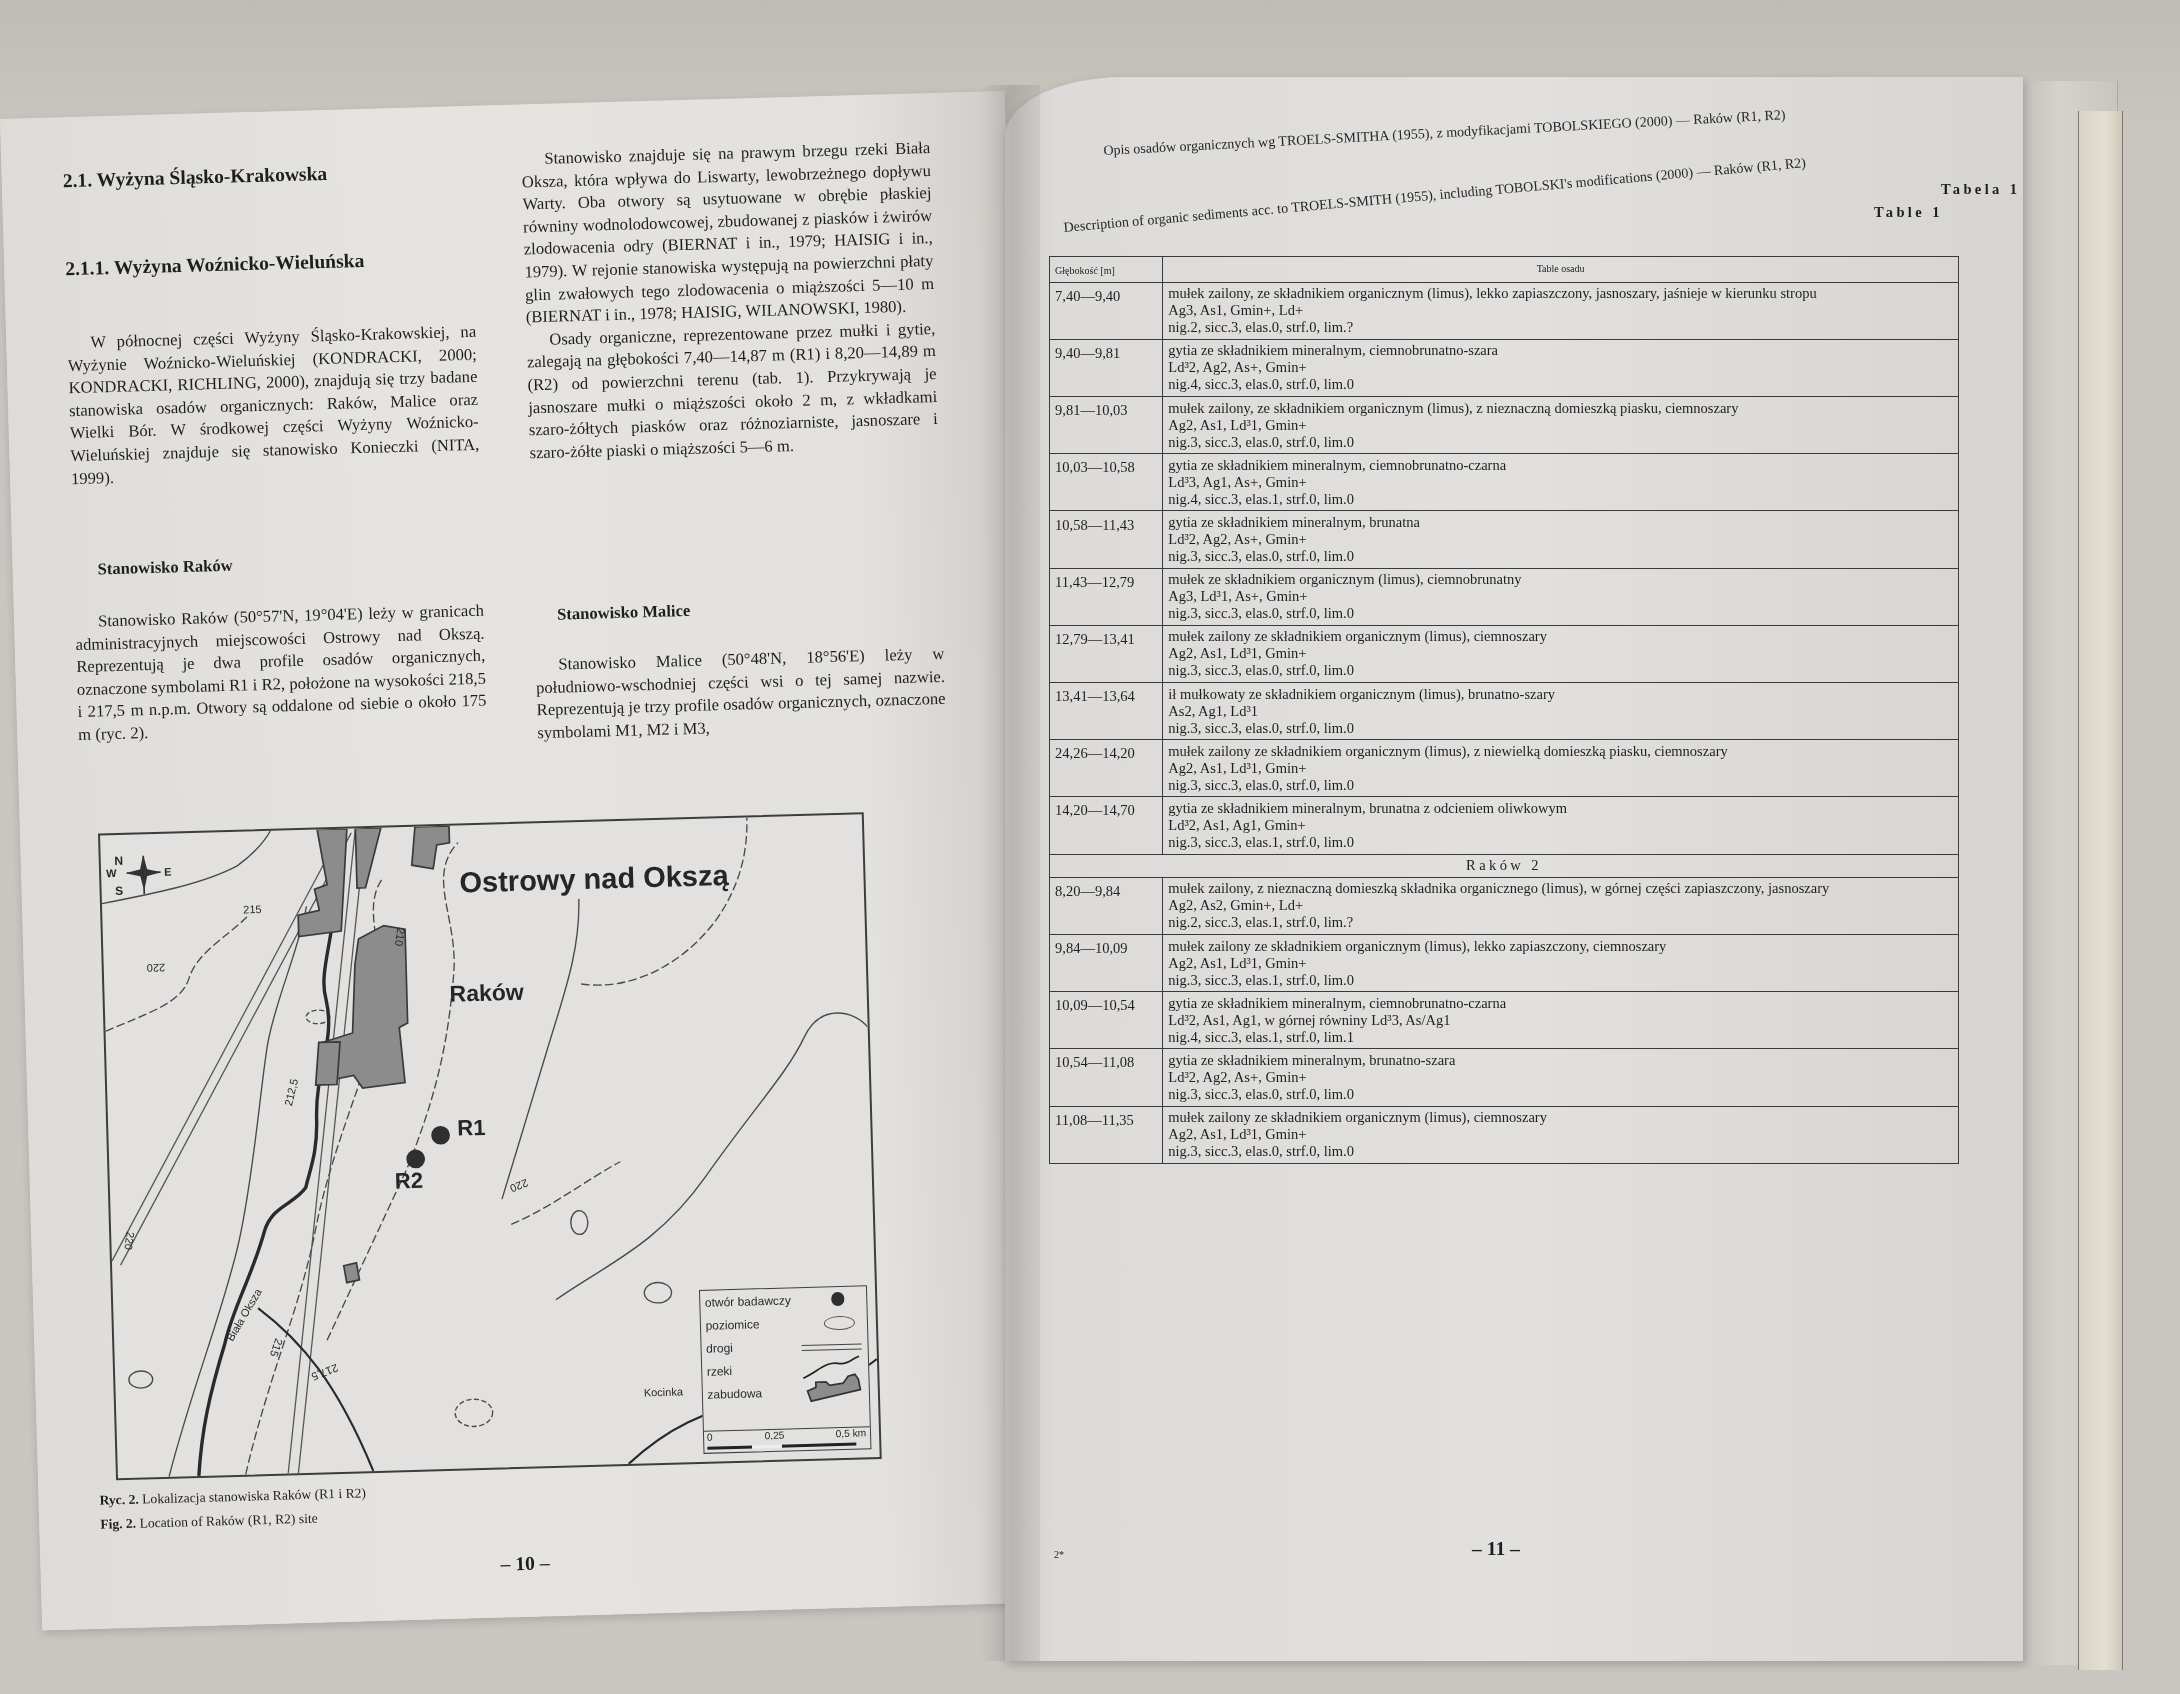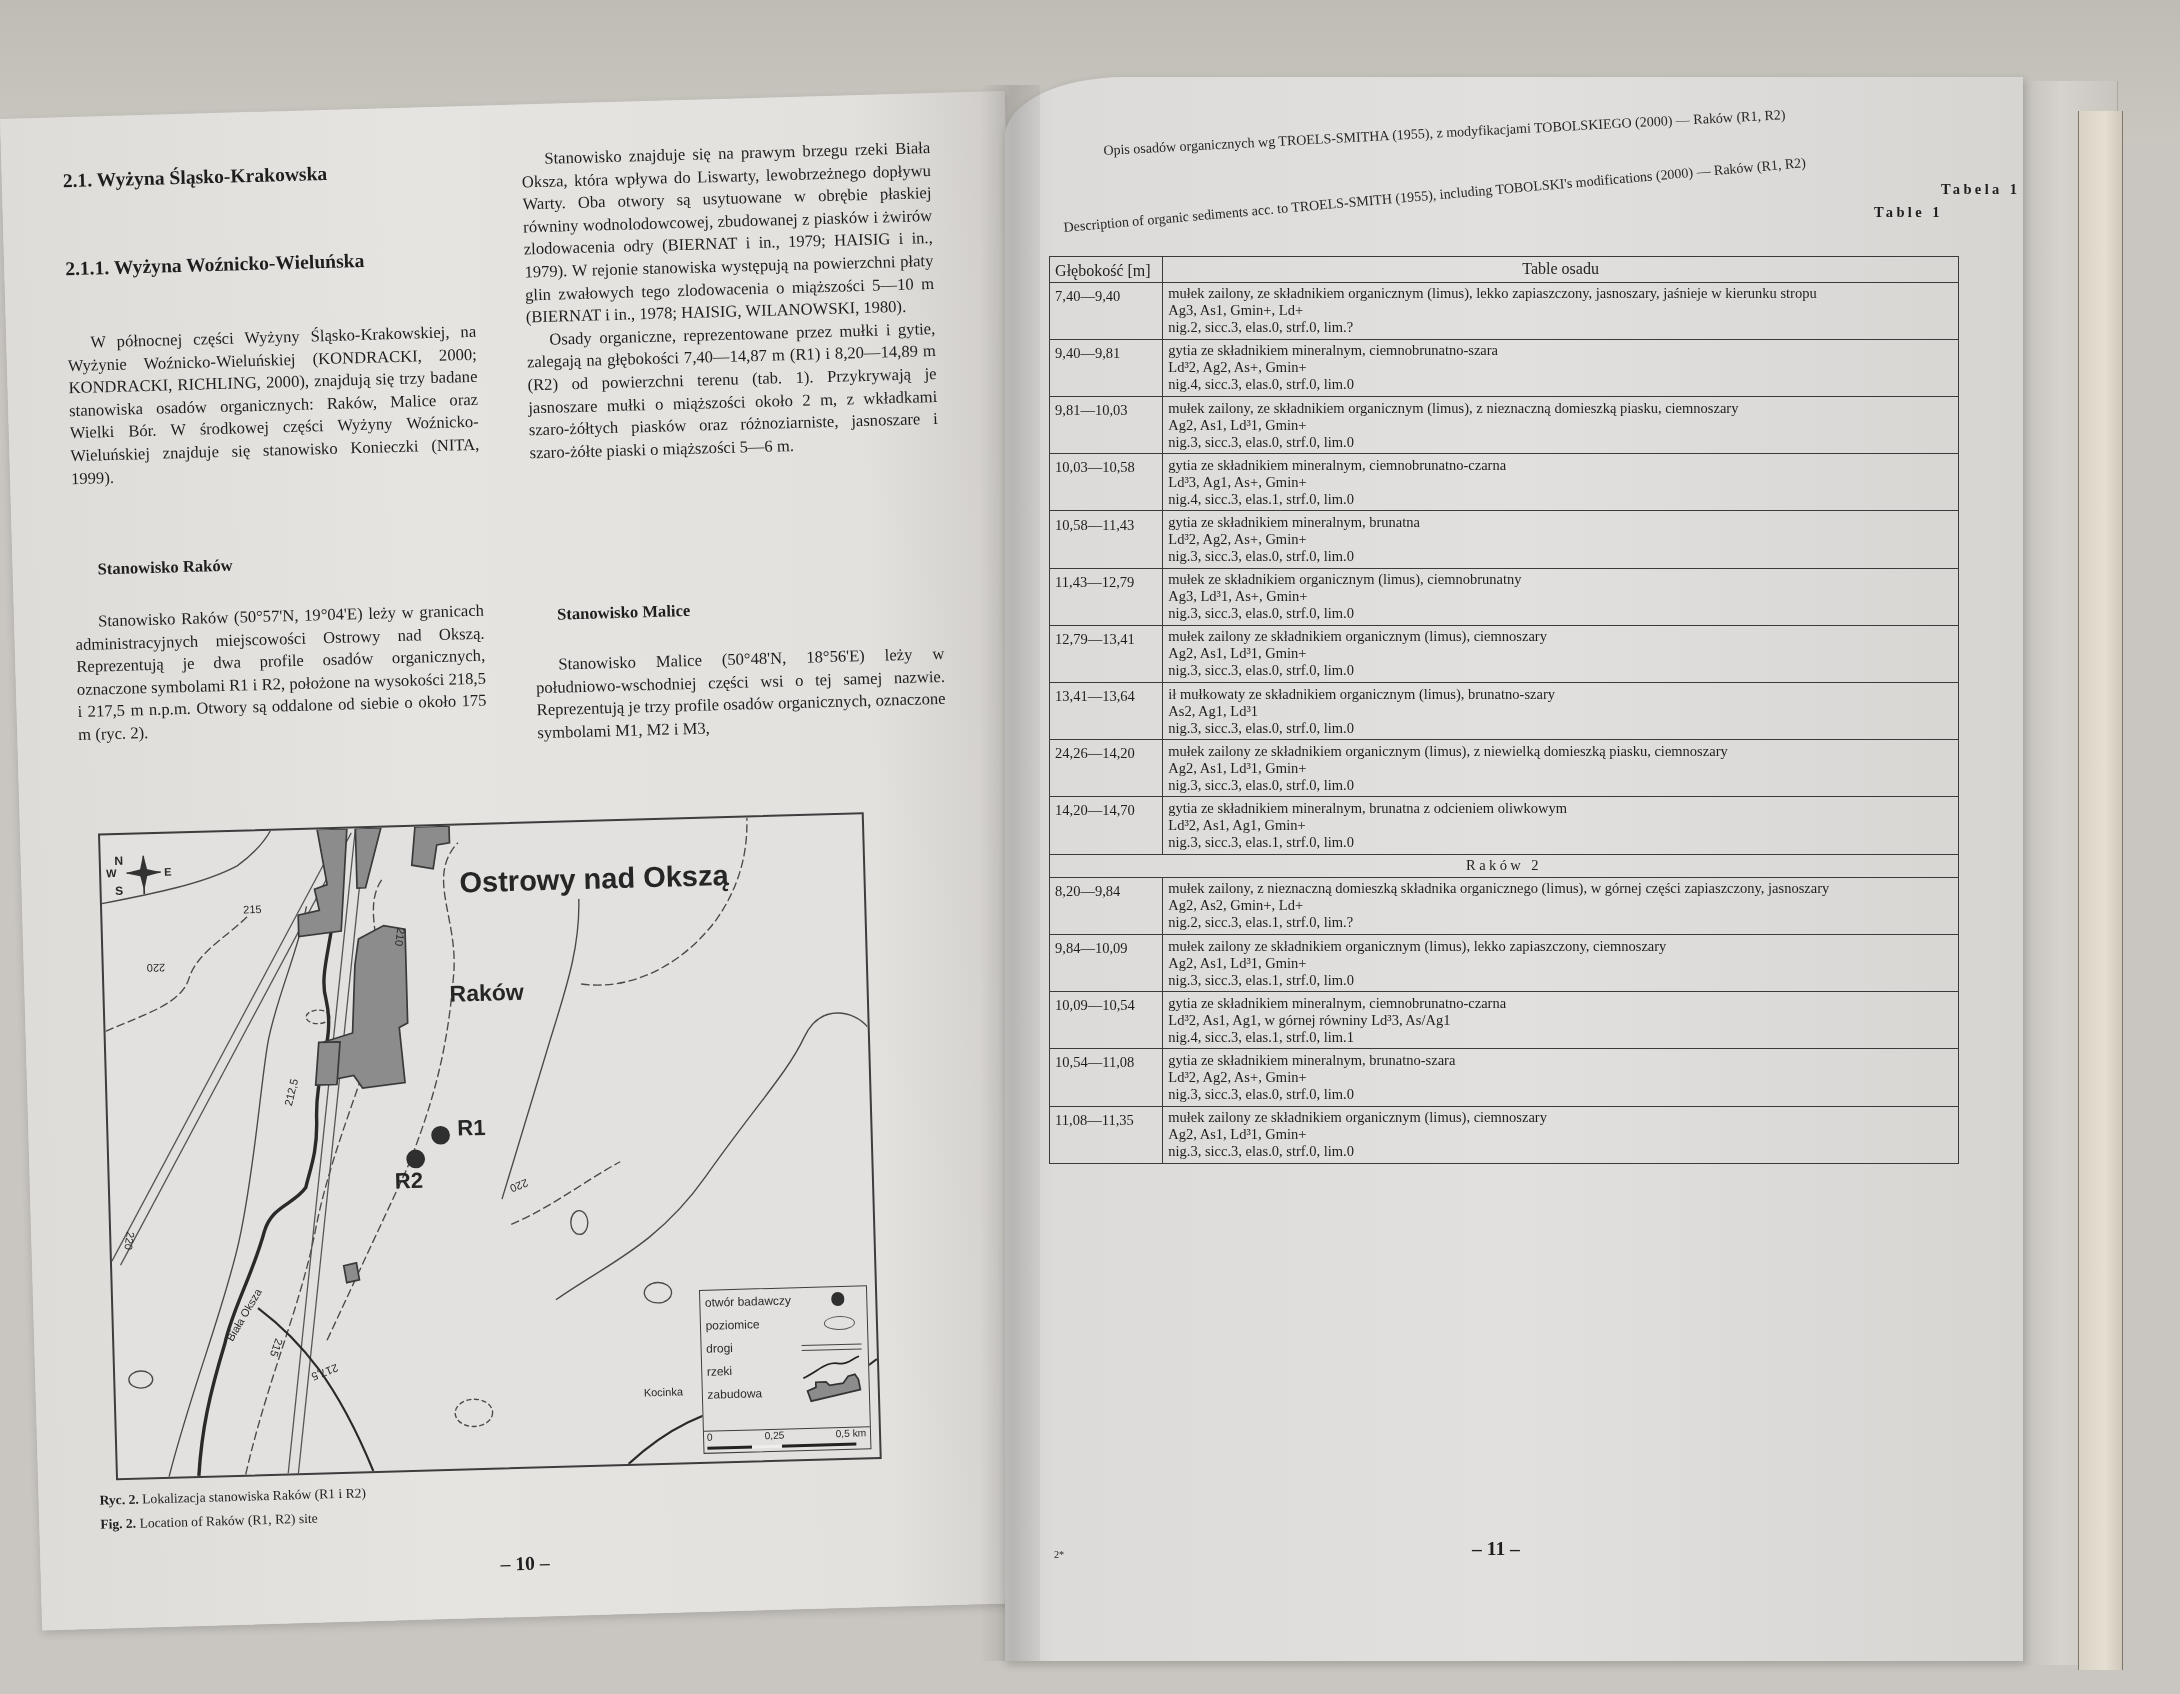--- a/index.html
+++ b/index.html
@@ -77,21 +77,21 @@
   .tablabel { position: absolute; font-size: 14.5px; font-weight: bold; letter-spacing: 3.4px; white-space: nowrap; }
   .tbl {
     position: absolute; left: 1049px; top: 256px; width: 910px;
     border: 1.7px solid #3a3a3a; border-collapse: collapse;
     font-size: 14.5px; line-height: 17px;
   }
   .tbl td { border: 1.7px solid #3a3a3a; vertical-align: top; padding: 2.6px 5.1px; }
   .tbl .depth { width: 102px; padding-top: 5.1px; white-space: nowrap; }
   .tbl .section { text-align: center; letter-spacing: 3.4px; padding: 2.6px; }
   .tbl .desc div { white-space: normal; }
-  .hdr-cell { font-size: 16px; }
+  .hdr-cell { font-size: 10px; }
   .footnote { position: absolute; font-size: 10.2px; }
 </style>
 </head>
 <body>
 
 <div class="backdrop-top"></div>
 <div class="page-edge-stack"></div>
 <div class="cover-tab"></div>
 
 <div class="page-left">

